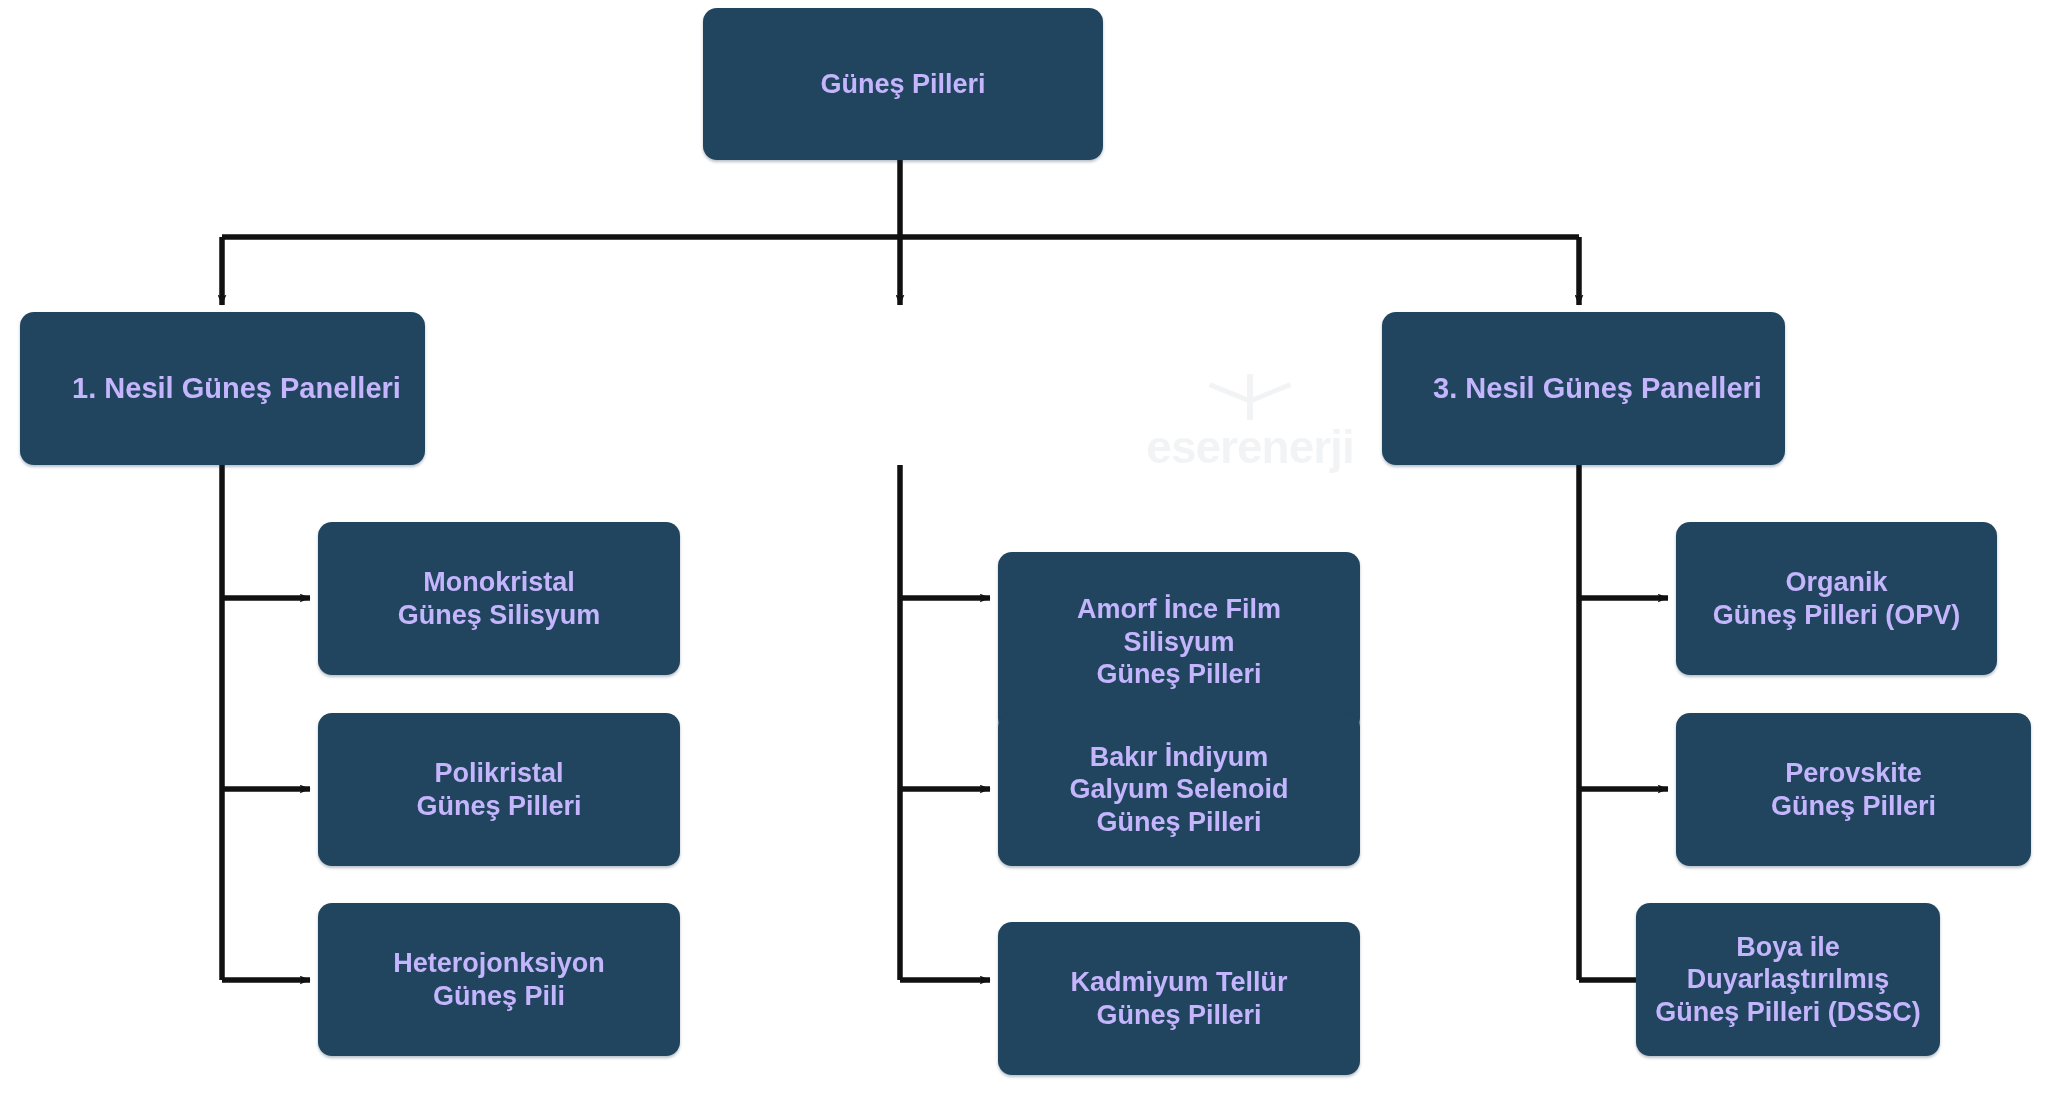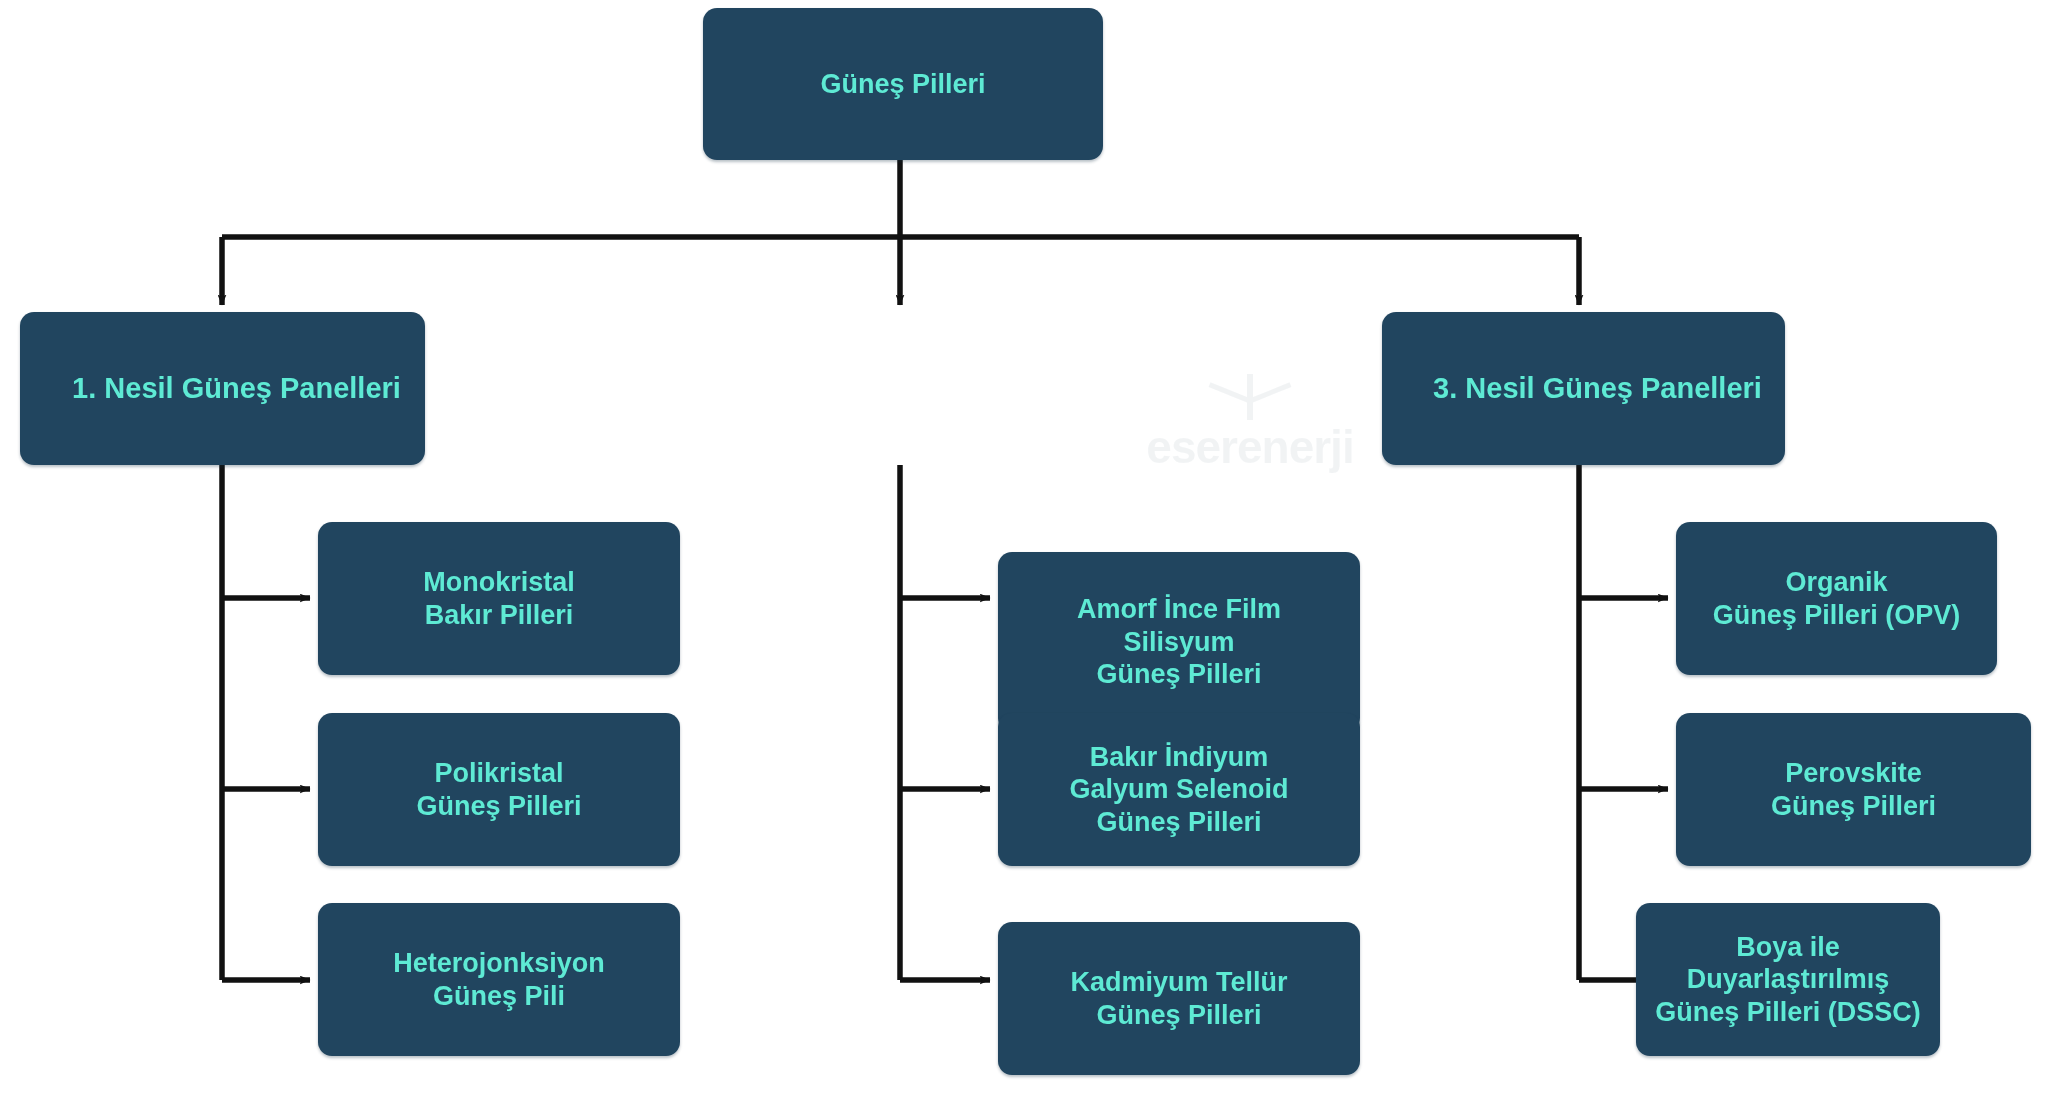--- a/index.html
+++ b/index.html
@@ -63,21 +63,21 @@
   
   .node {
     position: absolute;
     box-sizing: border-box;
     background: #21455f;
     border-radius: 14px;
     display: flex;
     align-items: center;
     justify-content: center;
     text-align: center;
-    color: #5eead4;
+    color: #c4b5fd;
     font-weight: 700;
     line-height: 1.2;
     z-index: 2;
     box-shadow: 0 2px 3px rgba(20,45,65,0.30);
     padding: 4px 10px;
     white-space: pre-line;
   }
   .node.root      { font-size: 27px; }
   .node.level2    { font-size: 29px; padding-left: 38px; }
   .node.leaf      { font-size: 27px; }
@@ -128,21 +128,21 @@
       <path d="M1579,980 L1668,980" marker-end="url(#arrowhead)"></path>
     </g>
   </svg>
 
   <div class="node root" style="left:703px; top:8px; width:400px; height:152px;">Güneş Pilleri</div>
 
   <div class="node level2" style="left:20px; top:312px; width:405px; height:153px;">1. Nesil Güneş Panelleri</div>
   <div class="node level2" style="left:1382px; top:312px; width:403px; height:153px;">3. Nesil Güneş Panelleri</div>
 
   <div class="node leaf" style="left:318px; top:522px; width:362px; height:153px;">Monokristal
-Bakır Pilleri</div>
+Güneş Silisyum</div>
   <div class="node leaf" style="left:318px; top:713px; width:362px; height:153px;">Polikristal
 Güneş Pilleri</div>
   <div class="node leaf" style="left:318px; top:903px; width:362px; height:153px;">Heterojonksiyon
 Güneş Pili</div>
 
   <div class="node leaf" style="left:998px; top:552px; width:362px; height:180px;">Amorf İnce Film
 Silisyum
 Güneş Pilleri</div>
   <div class="node leaf" style="left:998px; top:713px; width:362px; height:153px;">Bakır İndiyum
 Galyum Selenoid

